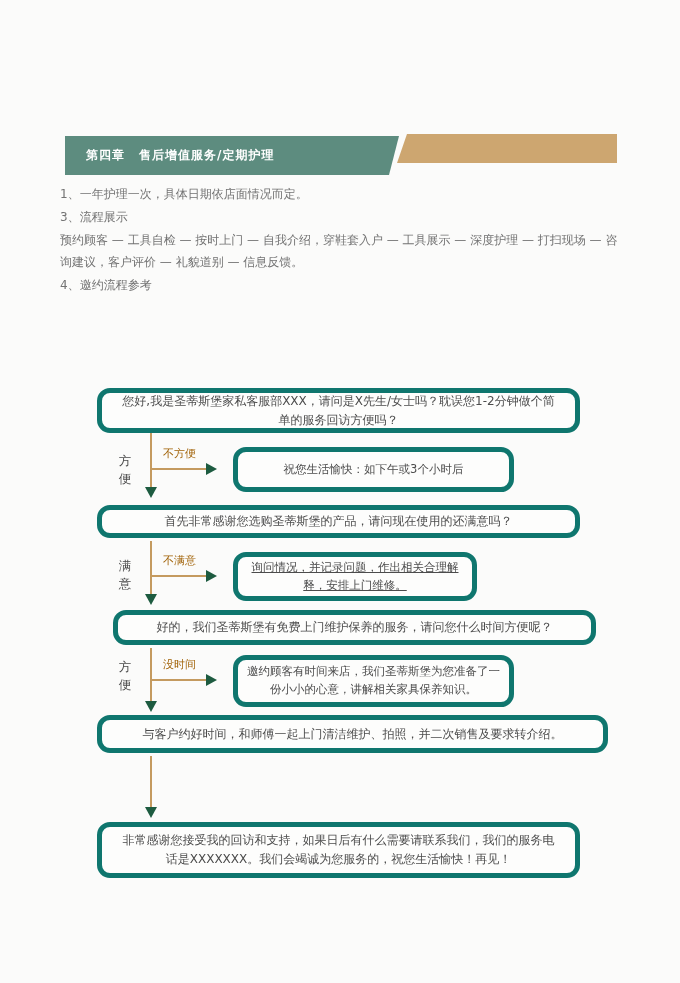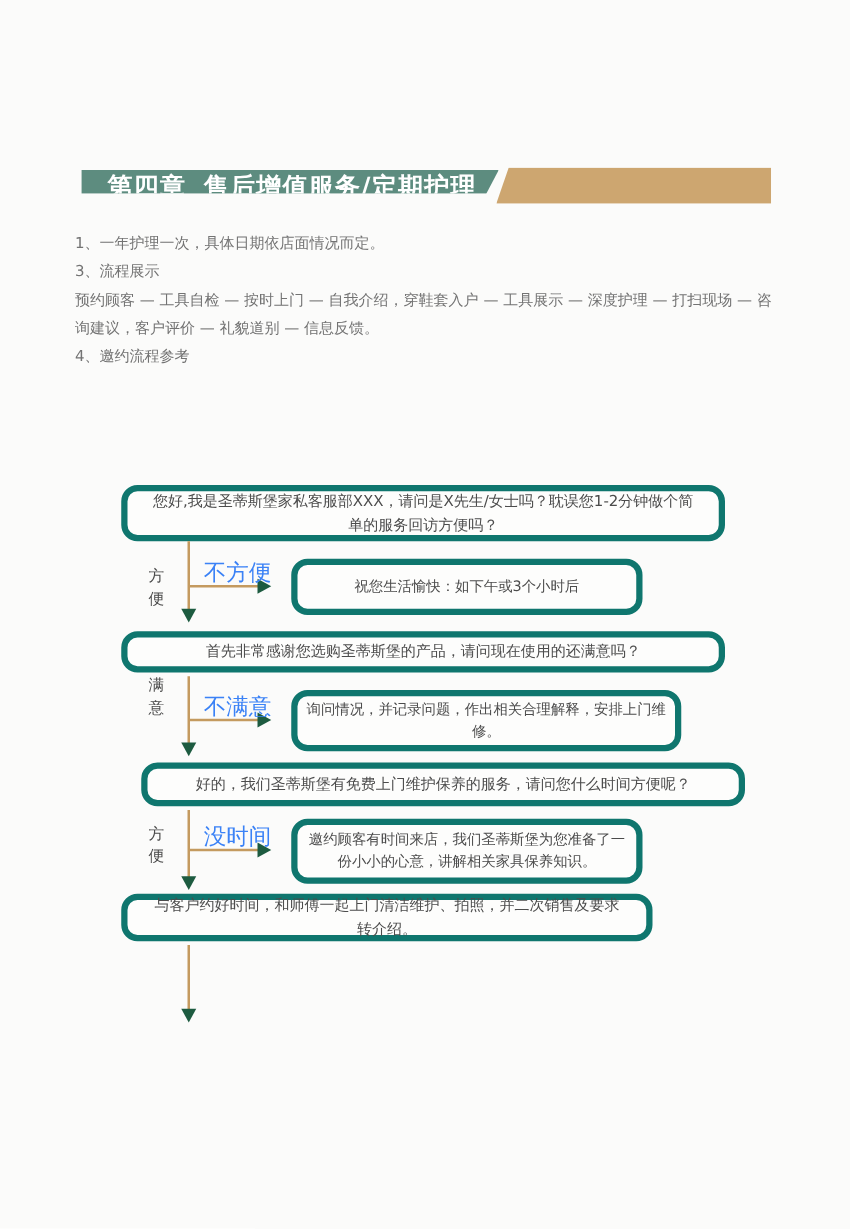--- a/index.html
+++ b/index.html
@@ -6,25 +6,25 @@
   .page{
     position:relative;
     width:680px;height:983px;
     background:#fbfbfa;
     font-family:"DejaVu Sans","Liberation Sans",sans-serif;
     color:#474747;
     overflow:hidden;
   }
   
   .banner-teal{
-    position:absolute;left:65px;top:136px;width:334px;height:19px;
+    position:absolute;left:65px;top:136px;width:334px;height:39px;
     background:#5d8c7f;
     clip-path:polygon(0 0,100% 0,calc(100% - 10px) 100%,0 100%);
-    display:flex;align-items:flex-start;
-    color:#ffffff;font-size:20px;font-weight:bold;
+    display:flex;align-items:center;
+    color:#ffffff;font-size:12px;font-weight:bold;
     padding-left:21px;box-sizing:border-box;
     letter-spacing:1px;
   }
   .banner-teal .chapter{margin-right:14px;}
   .banner-tan{
     position:absolute;left:397px;top:134px;width:220px;height:29px;
     background:#cda670;
     clip-path:polygon(10px 0,100% 0,100% 100%,0 100%);
   }
   
@@ -54,21 +54,21 @@
     position:absolute;width:0;height:0;
     border-top:6px solid transparent;border-bottom:6px solid transparent;
     border-left:11px solid #1d5b40;
   }
   .branch-label-down{
     position:absolute;width:16px;text-align:center;
     font-size:12.5px;line-height:1.45;color:#4a4a4a;
     word-break:break-all;
   }
   .branch-label-right{
-    position:absolute;font-size:18px;color:#3b82f6;white-space:nowrap;font-family:Liberation Serif, serif;
+    position:absolute;font-size:11px;color:#a16207;white-space:nowrap;font-family:Liberation Serif, serif;
   }
 </style>
 </head>
 <body>
 
 <div class="page">
 
   <div class="banner-teal">
     <span class="chapter">第四章</span>
     <span>售后增值服务/定期护理</span>
@@ -91,33 +91,34 @@
   <div class="branch-label-down" style="left:117px;top:452px;">方便</div>
   <div class="branch-label-right" style="left:163px;top:446px;">不方便</div>
   <div class="flow-box narrow" style="left:233px;top:447px;width:281px;height:45px;">祝您生活愉快：如下午或3个小时后</div>
 
   <div class="flow-box" style="left:97px;top:505px;width:483px;height:33px;">首先非常感谢您选购圣蒂斯堡的产品，请问现在使用的还满意吗？</div>
 
   <div class="fline" style="left:150px;top:541px;width:2px;height:54px;"></div>
   <div class="arrow-down" style="left:145px;top:594px;"></div>
   <div class="fline" style="left:151px;top:575px;width:56px;height:2px;"></div>
   <div class="arrow-right" style="left:206px;top:570px;"></div>
-  <div class="branch-label-down" style="left:117px;top:539px;">满意</div>
+  <div class="branch-label-down" style="left:117px;top:557px;">满意</div>
   <div class="branch-label-right" style="left:163px;top:553px;">不满意</div>
-  <div class="flow-box narrow" style="left:233px;top:552px;width:312px;height:49px;">询问情况，并记录问题，作出相关合理解释，安排上门维修。</div>
+  <div class="flow-box narrow" style="left:233px;top:552px;width:244px;height:49px;text-decoration:underline;">询问情况，并记录问题，作出相关合理解释，安排上门维修。</div>
 
   <div class="flow-box" style="left:113px;top:610px;width:483px;height:35px;">好的，我们圣蒂斯堡有免费上门维护保养的服务，请问您什么时间方便呢？</div>
 
   <div class="fline" style="left:150px;top:648px;width:2px;height:54px;"></div>
   <div class="arrow-down" style="left:145px;top:701px;"></div>
   <div class="fline" style="left:151px;top:679px;width:56px;height:2px;"></div>
   <div class="arrow-right" style="left:206px;top:674px;"></div>
   <div class="branch-label-down" style="left:117px;top:658px;">方便</div>
   <div class="branch-label-right" style="left:163px;top:657px;">没时间</div>
   <div class="flow-box narrow" style="left:233px;top:655px;width:281px;height:52px;">邀约顾客有时间来店，我们圣蒂斯堡为您准备了一份小小的心意，讲解相关家具保养知识。</div>
 
-  <div class="flow-box" style="left:97px;top:715px;width:425px;height:38px;">与客户约好时间，和师傅一起上门清洁维护、拍照，并二次销售及要求转介绍。</div>
+  <div class="flow-box" style="left:97px;top:715px;width:511px;height:38px;">与客户约好时间，和师傅一起上门清洁维护、拍照，并二次销售及要求转介绍。</div>
 
   <div class="fline" style="left:150px;top:756px;width:2px;height:52px;"></div>
   <div class="arrow-down" style="left:145px;top:807px;"></div>
 
+  <div class="flow-box" style="left:97px;top:822px;width:483px;height:56px;">非常感谢您接受我的回访和支持，如果日后有什么需要请联系我们，我们的服务电话是XXXXXXX。我们会竭诚为您服务的，祝您生活愉快！再见！</div>
 
 </div>
 
 </body></html>

